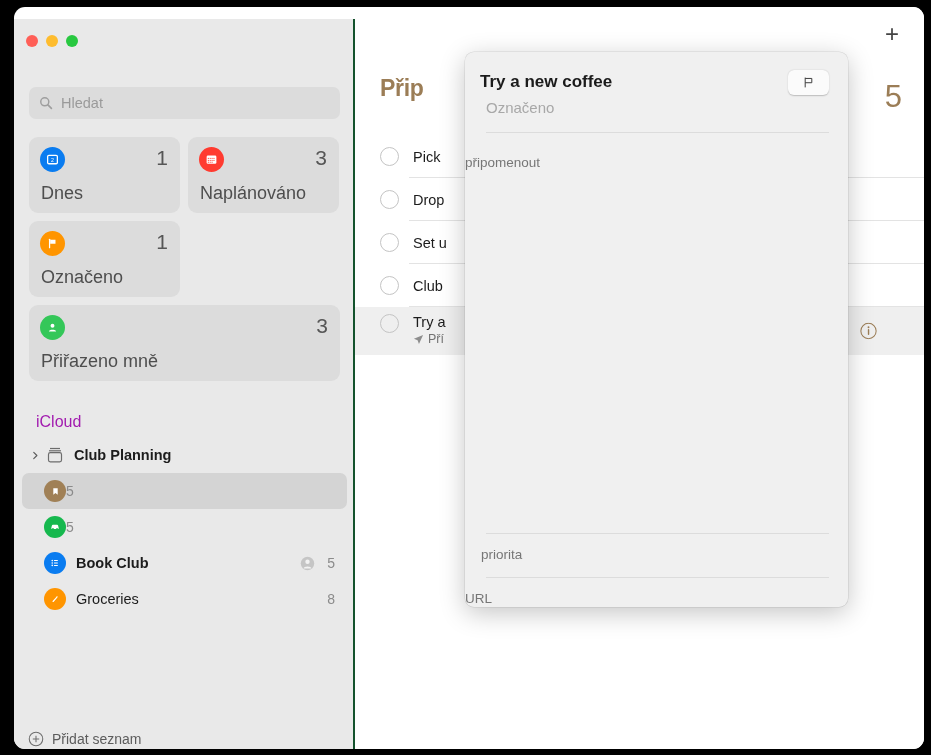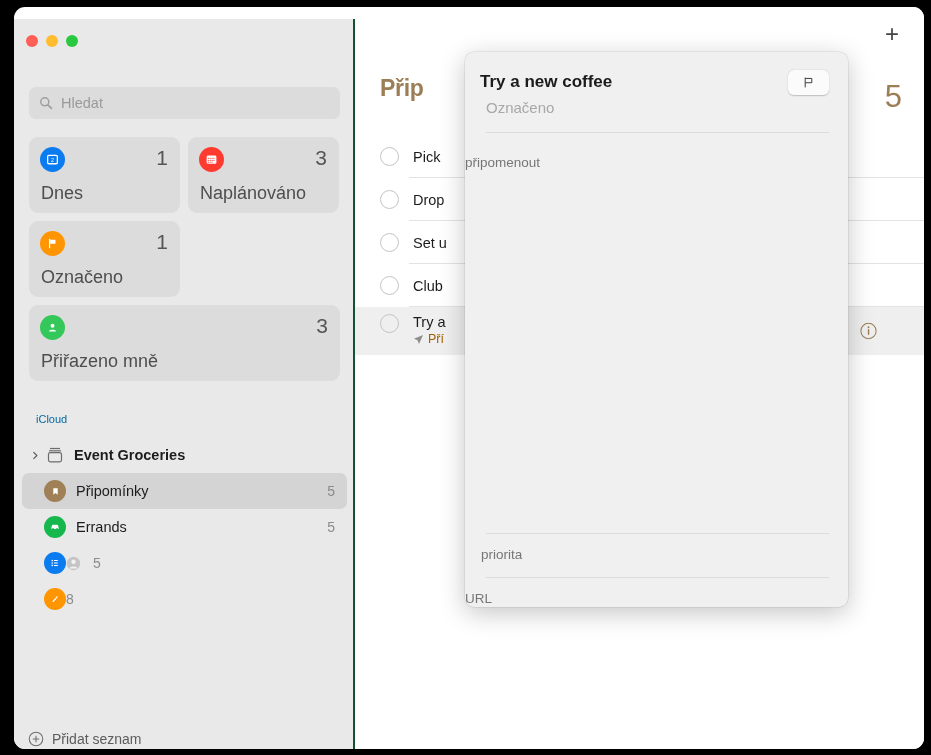--- a/index.html
+++ b/index.html
@@ -75,21 +75,21 @@
     position: absolute; right: 12px; top: 9px;
     font-size: 21px; color: #565656; font-weight: 400;
   }
   .card .clabel {
     position: absolute; left: 12px; bottom: 9px;
     font-size: 18px; color: #4e4e4e;
   }
 
   .section-title {
     position: absolute; left: 22px; top: 394px;
-    font-size: 11px; color: #0369a1;
+    font-size: 16px; color: #a21caf;
   }
 
   .lists { position: absolute; left: 8px; top: 418px; width: 325px; }
   .list-row {
     height: 36px; display: flex; align-items: center;
     border-radius: 7px; padding: 0 12px 0 6px;
     position: relative;
   }
   .list-row.group { padding-left: 6px; }
   .list-row.selected { background: #d4d4d4; }
@@ -150,21 +150,21 @@
     background: #e3e3e3;
   }
   .task-row.selected .divider, .task-row.last .divider { background: transparent; }
   .circle {
     width: 19px; height: 19px; border-radius: 50%;
     border: 1.4px solid #c4c4c4; flex: 0 0 19px;
   }
   .task-texts { margin-left: 14px; }
   .task-title { font-size: 14.5px; color: #1c1c1c; }
   .task-sub {
-    font-size: 12.5px; color: #a16207; margin-top: 2px;
+    font-size: 12.5px; color: #737373; margin-top: 2px;
     display: flex; align-items: center; gap: 4px;
   }
   .loc-arrow { width: 11px; height: 11px; }
   .info-btn {
     position: absolute; right: 47px; top: 50%; transform: translateY(-50%);
     width: 17px; height: 17px;
   }
 
   
   .popover {
@@ -291,70 +291,70 @@
                 <path d="M2.5 1.5 L7 6 L2.5 10.5" fill="none" stroke="#5a5a5a" stroke-width="1.6" stroke-linecap="round" stroke-linejoin="round"></path>
               </svg>
         </div>
         <div class="grp-icon">
           <svg viewBox="0 0 22 22" width="22" height="22">
                 <line x1="6" y1="4.5" x2="16" y2="4.5" stroke="#6c6c6c" stroke-width="1.2"></line>
                 <line x1="5" y1="6.8" x2="17" y2="6.8" stroke="#6c6c6c" stroke-width="1.2"></line>
                 <rect x="4.5" y="8.6" width="13" height="9.2" rx="1.8" fill="none" stroke="#6c6c6c" stroke-width="1.2"></rect>
               </svg>
         </div>
-        <div class="row-label bold" style="margin-left:8px">Event Groceries</div>
+        <div class="row-label bold" style="margin-left:8px">Club Planning</div>
       </div>
 
       <div class="list-row selected">
         <div class="row-icon" style="background:#a08056">
           <svg viewBox="0 0 20 20" width="11" height="11">
                 <path d="M6 4 L14 4 L14 16 L10 12.6 L6 16 Z" fill="#fff"></path>
               </svg>
         </div>
-        <div class="row-label">Připomínky</div>
         <div class="row-count">5</div>
       </div>
 
       <div class="list-row">
         <div class="row-icon" style="background:#16b84e">
           <svg viewBox="0 0 20 20" width="12" height="12">
                 <path d="M4 11 L4.9 7.6 C5.1 6.8 5.7 6.4 6.5 6.4 L13.5 6.4 C14.3 6.4 14.9 6.8 15.1 7.6 L16 11 L16 13.4 L4 13.4 Z" fill="#fff"></path>
                 <circle cx="6.6" cy="13.2" r="1.5" fill="#16b84e"></circle>
                 <circle cx="13.4" cy="13.2" r="1.5" fill="#16b84e"></circle>
               </svg>
         </div>
-        <div class="row-label">Errands</div>
         <div class="row-count">5</div>
       </div>
 
       <div class="list-row">
         <div class="row-icon" style="background:#0a7cf0">
           <svg viewBox="0 0 20 20" width="12" height="12">
                 <circle cx="5.4" cy="6" r="1.3" fill="#fff"></circle>
                 <circle cx="5.4" cy="10" r="1.3" fill="#fff"></circle>
                 <circle cx="5.4" cy="14" r="1.3" fill="#fff"></circle>
                 <rect x="8" y="5.2" width="7" height="1.6" rx=".8" fill="#fff"></rect>
                 <rect x="8" y="9.2" width="7" height="1.6" rx=".8" fill="#fff"></rect>
                 <rect x="8" y="13.2" width="7" height="1.6" rx=".8" fill="#fff"></rect>
               </svg>
         </div>
+        <div class="row-label bold">Book Club</div>
         <svg class="shared-icon" viewBox="0 0 20 20">
               <circle cx="10" cy="10" r="9" fill="#9b9b9b"></circle>
               <circle cx="10" cy="7.6" r="2.9" fill="#fff"></circle>
               <path d="M4.6 16.8 C5 13.2 15 13.2 15.4 16.8 Z" fill="#fff"></path>
             </svg>
         <div class="row-count">5</div>
       </div>
 
       <div class="list-row">
         <div class="row-icon" style="background:#ff9500">
           <svg viewBox="0 0 20 20" width="12" height="12">
                 <path d="M13.6 5 C14.6 6 14.6 7 13.6 8 L7.6 14.8 C6.8 15.6 5.2 14.4 6 13.4 L12.2 6.6 C13 5.6 12.8 5 13.6 5 Z" fill="#fff"></path>
               </svg>
         </div>
+        <div class="row-label">Groceries</div>
         <div class="row-count">8</div>
       </div>
     </div>
 
     <div class="add-list">
       <svg class="plus-circ" viewBox="0 0 18 18">
         <circle cx="9" cy="9" r="7.6" fill="none" stroke="#6e6e6e" stroke-width="1.2"></circle>
         <line x1="9" y1="5.4" x2="9" y2="12.6" stroke="#6e6e6e" stroke-width="1.2"></line>
         <line x1="5.4" y1="9" x2="12.6" y2="9" stroke="#6e6e6e" stroke-width="1.2"></line>
       </svg>

